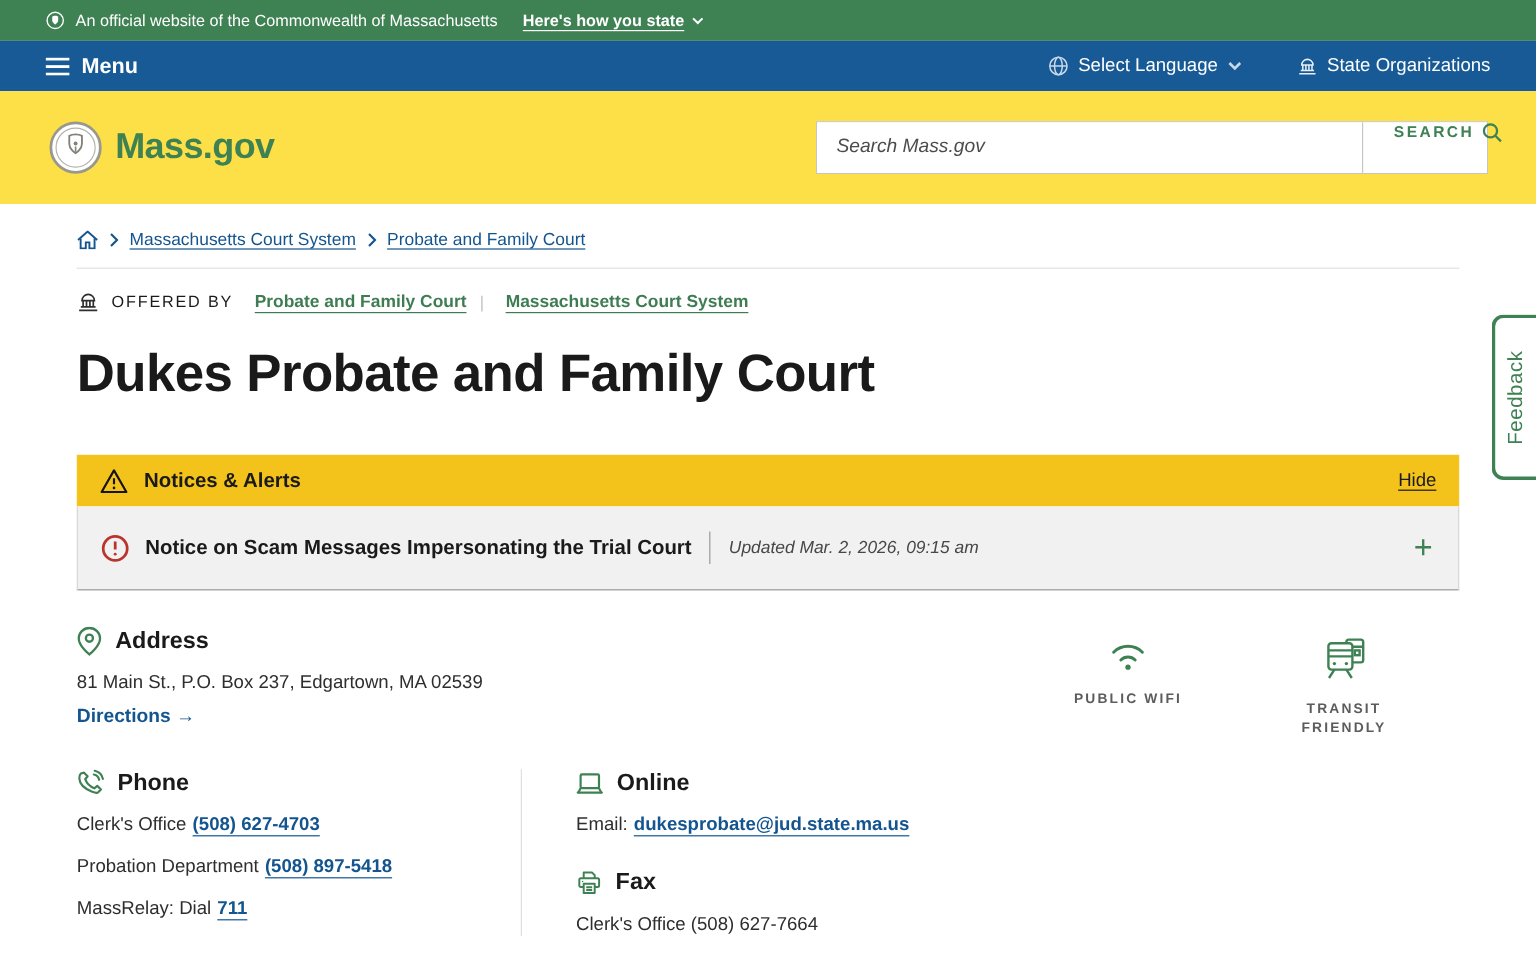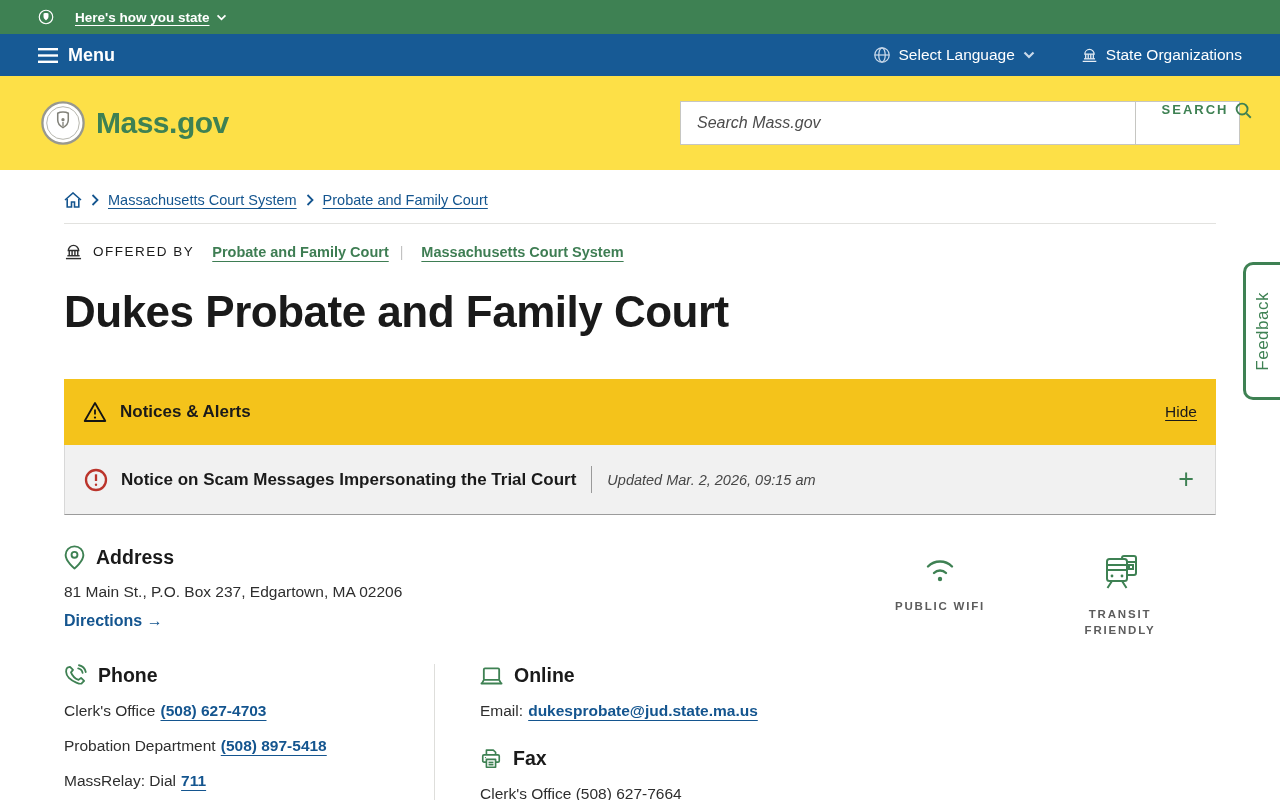--- a/index.html
+++ b/index.html
@@ -44,21 +44,21 @@
   .offered { margin-top:19px; display:flex; align-items:center; font-size:14px; }
   .offered-label { font-weight:normal; letter-spacing:1.5px; color:#1a1a1a; margin-left:10px; font-size:13.5px; }
   .offered a { color:#3E7D53; font-weight:bold; text-decoration:underline; text-underline-offset:4px;
     margin-left:18px; font-size:14.5px; cursor:pointer; }
   .offered .pipe { color:#c2c2c2; margin-left:11px; }
 
   h1.page-title { margin-top:27px; font-size:44px; font-weight:bold; color:#1a1a1a; letter-spacing:-0.5px; }
 
   
   .alerts { margin-top:42px; }
-  .alerts-head { height:66px; background:#F4C31B; display:flex; align-items:center; padding:0 19px; }
+  .alerts-head { height:43px; background:#F4C31B; display:flex; align-items:center; padding:0 19px; }
   .alerts-head .title { font-size:17px; font-weight:bold; margin-left:13px; }
   .alerts-head .hide { margin-left:auto; font-size:15.5px; color:#1a1a1a; text-decoration:underline;
     text-underline-offset:3px; cursor:pointer; }
   .notice-row { height:70px; background:#f1f1f1; border:1px solid #d8d8d8; border-top:none;
     border-bottom:1px solid #9b9b9b; display:flex; align-items:center; padding:0 19px; }
   .notice-title { font-size:17px; font-weight:bold; margin-left:13px; }
   .vr { width:1px; height:27px; background:#9a9a9a; margin:0 15px; }
   .notice-updated { font-size:14.5px; font-style:italic; color:#474747; }
   .expand-btn { margin-left:auto; background:none; border:none; color:#3E8153; font-size:27px;
     font-weight:300; cursor:pointer; line-height:1; padding:0 2px; font-family:"Liberation Sans", sans-serif; }
@@ -97,20 +97,21 @@
 </head>
 <body>
 
 <div class="gov-banner">
   <span style="display:flex">
     <svg width="16" height="16" viewBox="0 0 18 18">
         <circle cx="9" cy="9" r="7.6" fill="none" stroke="#fff" stroke-width="1.3"></circle>
         <path d="M9 4.6 c1.8 0 2.8.7 2.8.7 v3.5 c0 2.4-2.8 4-2.8 4 s-2.8-1.6-2.8-4 V5.3 s1-.7 2.8-.7 Z" fill="#fff"></path>
       </svg>
   </span>
+  <span>An official website of the Commonwealth of Massachusetts</span>
   <a class="how">
     <span>Here's how you state</span>
     <svg width="11" height="7" viewBox="0 0 12 8" fill="none" stroke="#fff" stroke-width="2">
         <path d="M1.5 1.5 L6 6 L10.5 1.5"></path>
       </svg>
   </a>
 </div>
 
 <div class="main-nav">
   <div class="menu-btn">
@@ -229,21 +230,21 @@
 
   <div class="address-row">
     <div>
       <div class="section-head">
         <svg width="21" height="25" viewBox="0 0 22 26" fill="none" stroke="#3E8153" stroke-width="2">
             <path d="M11 1.3 C5.7 1.3 1.7 5.4 1.7 10.4 c0 6.6 9.3 14 9.3 14 s9.3-7.4 9.3-14 C20.3 5.4 16.3 1.3 11 1.3 Z"></path>
             <circle cx="11" cy="10.2" r="3.1"></circle>
           </svg>
         <span class="hd">Address</span>
       </div>
-      <div class="address-text">81 Main St., P.O. Box 237, Edgartown, MA 02206</div>
+      <div class="address-text">81 Main St., P.O. Box 237, Edgartown, MA 02539</div>
       <a class="directions">Directions →</a>
     </div>
     <div class="features">
       <div class="feature">
         <svg width="44" height="30" viewBox="0 0 44 30" fill="none" stroke="#3E8153" stroke-width="2.4" stroke-linecap="round">
             <path d="M10 13.5 A17 17 0 0 1 34 13.5"></path>
             <path d="M16 20 A8.5 8.5 0 0 1 28 20"></path>
             <circle cx="22" cy="26" r="2.2" fill="#3E8153" stroke="none"></circle>
           </svg>
         <span class="flabel">PUBLIC WIFI</span>

